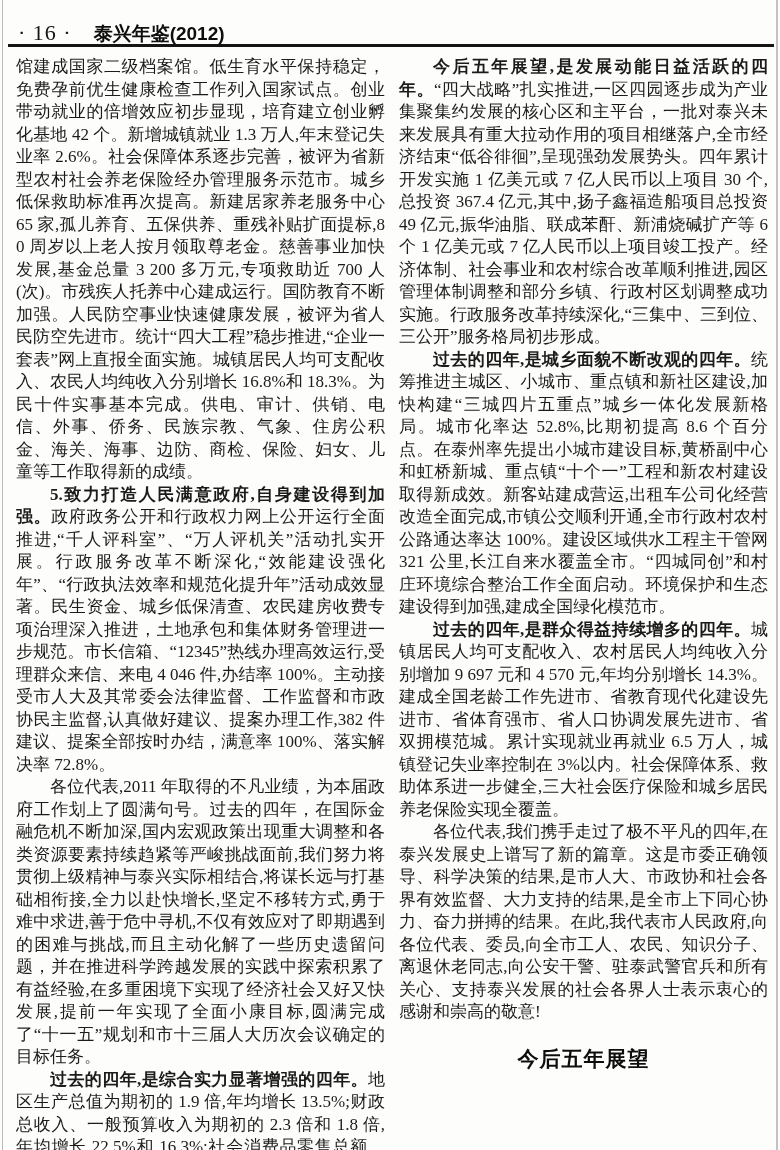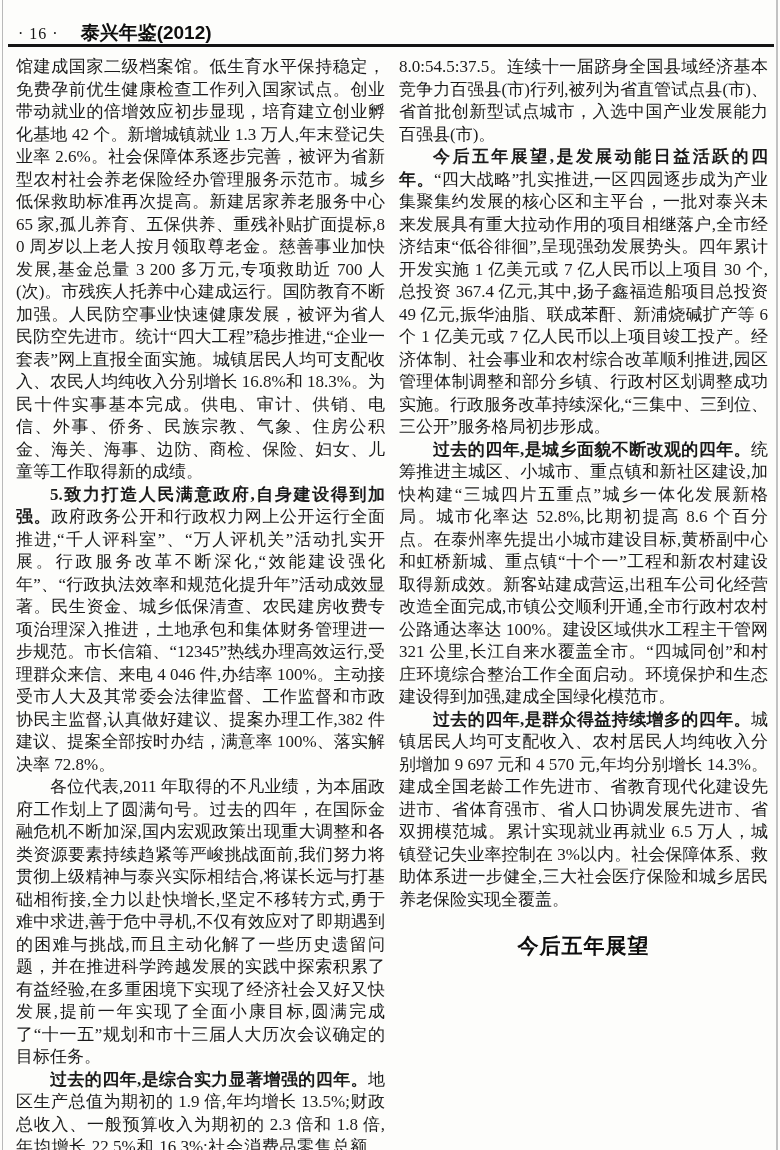--- a/index.html
+++ b/index.html
@@ -23,21 +23,21 @@
   }
   .scan-edge-right {
     position: absolute; left: 776px; top: 0; width: 2px; height: 1150px;
     background: #c2c2c2;
   }
   .header {
     position: absolute; left: 18px; top: 20px; width: 744px;
     white-space: nowrap;
   }
   .page-num {
-    font-size: 16px;
+    font-size: 22px;
     letter-spacing: 1px;
     color: #151515;
   }
   .book-title {
     font-family: "Liberation Sans", "DejaVu Sans", sans-serif;
     font-weight: bold;
     font-size: 19px;
     margin-left: 18px;
     color: #0e0e0e;
   }
@@ -89,22 +89,22 @@
   <div class="columns">
 
     <div class="col">
       <p class="para"><span class="lead"></span><span>馆建成国家二级档案馆。低生育水平保持稳定，免费孕前优生健康检查工作列入国家试点。创业带动就业的倍增效应初步显现，培育建立创业孵化基地 42 个。新增城镇就业 1.3 万人,年末登记失业率 2.6%。社会保障体系逐步完善，被评为省新型农村社会养老保险经办管理服务示范市。城乡低保救助标准再次提高。新建居家养老服务中心 65 家,孤儿养育、五保供养、重残补贴扩面提标,80 周岁以上老人按月领取尊老金。慈善事业加快发展,基金总量 3 200 多万元,专项救助近 700 人(次)。市残疾人托养中心建成运行。国防教育不断加强。人民防空事业快速健康发展，被评为省人民防空先进市。统计“四大工程”稳步推进,“企业一套表”网上直报全面实施。城镇居民人均可支配收入、农民人均纯收入分别增长 16.8%和 18.3%。为民十件实事基本完成。供电、审计、供销、电信、外事、侨务、民族宗教、气象、住房公积金、海关、海事、边防、商检、保险、妇女、儿童等工作取得新的成绩。</span></p>
       <p class="para ind"><span class="lead">5.致力打造人民满意政府,自身建设得到加强。</span><span>政府政务公开和行政权力网上公开运行全面推进,“千人评科室”、“万人评机关”活动扎实开展。行政服务改革不断深化,“效能建设强化年”、“行政执法效率和规范化提升年”活动成效显著。民生资金、城乡低保清查、农民建房收费专项治理深入推进，土地承包和集体财务管理进一步规范。市长信箱、“12345”热线办理高效运行,受理群众来信、来电 4 046 件,办结率 100%。主动接受市人大及其常委会法律监督、工作监督和市政协民主监督,认真做好建议、提案办理工作,382 件建议、提案全部按时办结，满意率 100%、落实解决率 72.8%。</span></p>
       <p class="para ind"><span class="lead"></span><span>各位代表,2011 年取得的不凡业绩，为本届政府工作划上了圆满句号。过去的四年，在国际金融危机不断加深,国内宏观政策出现重大调整和各类资源要素持续趋紧等严峻挑战面前,我们努力将贯彻上级精神与泰兴实际相结合,将谋长远与打基础相衔接,全力以赴快增长,坚定不移转方式,勇于难中求进,善于危中寻机,不仅有效应对了即期遇到的困难与挑战,而且主动化解了一些历史遗留问题，并在推进科学跨越发展的实践中探索积累了有益经验,在多重困境下实现了经济社会又好又快发展,提前一年实现了全面小康目标,圆满完成了“十一五”规划和市十三届人大历次会议确定的目标任务。</span></p>
       <p class="para ind"><span class="lead">过去的四年,是综合实力显著增强的四年。</span><span>地区生产总值为期初的 1.9 倍,年均增长 13.5%;财政总收入、一般预算收入为期初的 2.3 倍和 1.8 倍,年均增长 22.5%和 16.3%;社会消费品零售总额、固定资产投资为期初的 1.9 倍和 2.1 倍，年均增长 17.2%和 20.5%。三次产业比重由 10.2:56.8:33.0 优化为</span></p>
     </div>
 
     <div class="col">
-      <p class="para"><span class="lead"></span><span>8.0:54.5:37.5。连续十一届跻身全国县域经济基本竞争力百强县(市)行列,被列为省直管试点县(市)、省首批创新型试点城市，入选中国产业发展能力百强县(市)。</span></p>
       <p class="para ind"><span class="lead">今后五年展望,是发展动能日益活跃的四年。</span><span>“四大战略”扎实推进,一区四园逐步成为产业集聚集约发展的核心区和主平台，一批对泰兴未来发展具有重大拉动作用的项目相继落户,全市经济结束“低谷徘徊”,呈现强劲发展势头。四年累计开发实施 1 亿美元或 7 亿人民币以上项目 30 个,总投资 367.4 亿元,其中,扬子鑫福造船项目总投资 49 亿元,振华油脂、联成苯酐、新浦烧碱扩产等 6 个 1 亿美元或 7 亿人民币以上项目竣工投产。经济体制、社会事业和农村综合改革顺利推进,园区管理体制调整和部分乡镇、行政村区划调整成功实施。行政服务改革持续深化,“三集中、三到位、三公开”服务格局初步形成。</span></p>
       <p class="para ind"><span class="lead">过去的四年,是城乡面貌不断改观的四年。</span><span>统筹推进主城区、小城市、重点镇和新社区建设,加快构建“三城四片五重点”城乡一体化发展新格局。城市化率达 52.8%,比期初提高 8.6 个百分点。在泰州率先提出小城市建设目标,黄桥副中心和虹桥新城、重点镇“十个一”工程和新农村建设取得新成效。新客站建成营运,出租车公司化经营改造全面完成,市镇公交顺利开通,全市行政村农村公路通达率达 100%。建设区域供水工程主干管网 321 公里,长江自来水覆盖全市。“四城同创”和村庄环境综合整治工作全面启动。环境保护和生态建设得到加强,建成全国绿化模范市。</span></p>
       <p class="para ind"><span class="lead">过去的四年,是群众得益持续增多的四年。</span><span>城镇居民人均可支配收入、农村居民人均纯收入分别增加 9 697 元和 4 570 元,年均分别增长 14.3%。建成全国老龄工作先进市、省教育现代化建设先进市、省体育强市、省人口协调发展先进市、省双拥模范城。累计实现就业再就业 6.5 万人，城镇登记失业率控制在 3%以内。社会保障体系、救助体系进一步健全,三大社会医疗保险和城乡居民养老保险实现全覆盖。</span></p>
+      <p class="para ind"><span class="lead"></span><span>各位代表,我们携手走过了极不平凡的四年,在泰兴发展史上谱写了新的篇章。这是市委正确领导、科学决策的结果,是市人大、市政协和社会各界有效监督、大力支持的结果,是全市上下同心协力、奋力拼搏的结果。在此,我代表市人民政府,向各位代表、委员,向全市工人、农民、知识分子、离退休老同志,向公安干警、驻泰武警官兵和所有关心、支持泰兴发展的社会各界人士表示衷心的感谢和崇高的敬意!</span></p>
       <h2 class="section-heading">今后五年展望</h2>
 
     </div>
 
   </div>
 </div>
 
 </body></html>

